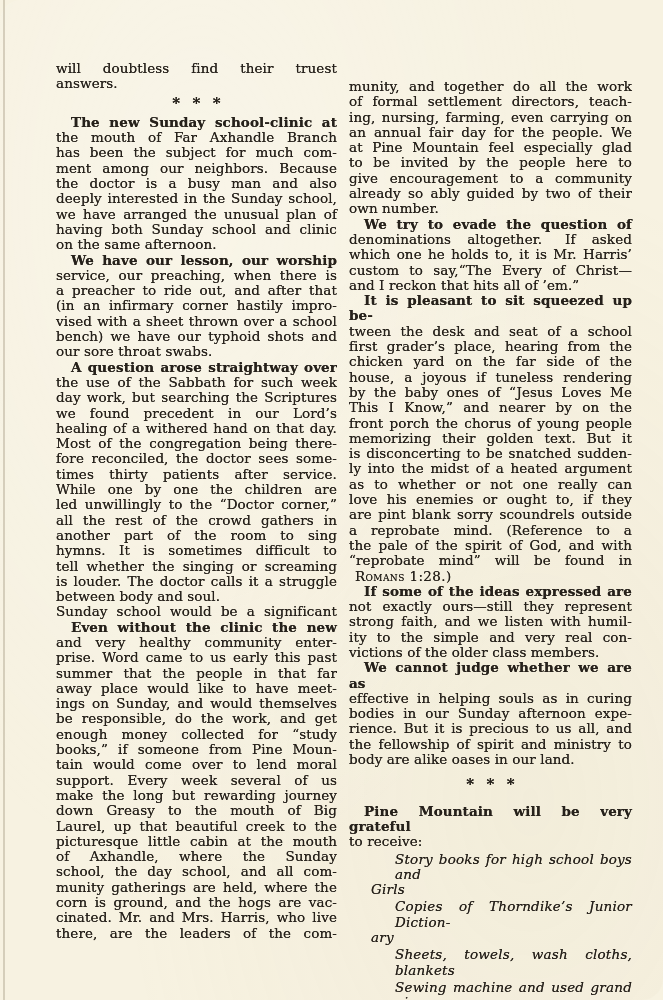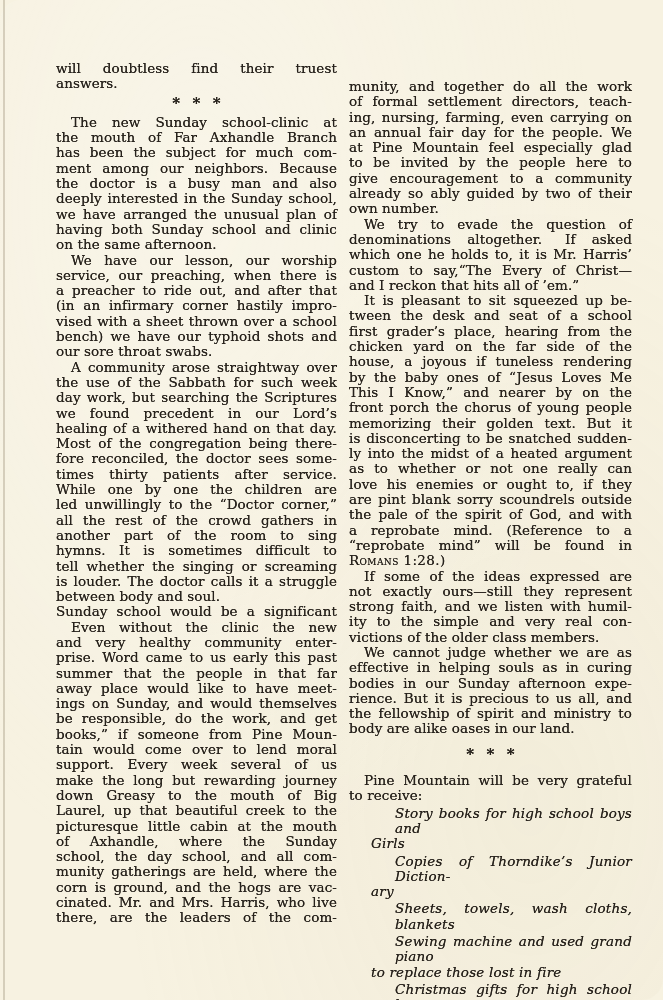--- a/index.html
+++ b/index.html
@@ -27,24 +27,24 @@
     font-size: 13.5px;
     line-height: 15.3px;
     text-shadow: 0 0 0.5px rgba(38,33,27,0.85);
     letter-spacing: 0.1px;
   }
   .col.left  { left: 56px;  width: 281px; top: 61px; }
   .col.right { left: 349px; width: 283px; top: 79px; }
   .ln { text-align: justify; }
   .ln.j { text-align-last: justify; }
   .ln.l { text-align-last: left; }
-  .ln.ind  { text-indent: 15px; }
+  .ln.ind  { text-indent: 15px; font-weight: bold; }
   .ln.cont { padding-left: 22px; }
   .ln.it   { font-style: italic; letter-spacing: 0.2px; }
-  .ln.sc   { font-variant: small-caps; letter-spacing: 0.4px; }
+  .ln.sc   { font-variant: small-caps; letter-spacing: 0.4px; margin-left: 6px; }
   .ln.item { margin-top: 2px; margin-left: 46px; }
   .ln.div {
     text-align: center; text-align-last: center;
     font-weight: bold; font-size: 15px;
     word-spacing: 7px;
     margin: 4px 0 4px;
   }
   .ln.div.big { margin: 10px 0 11px; }
 </style>
 </head>
@@ -65,21 +65,21 @@
       <div class="ln j">we have arranged the unusual plan of</div>
       <div class="ln j">having both Sunday school and clinic</div>
       <div class="ln l">on the same afternoon.</div>
       <div class="ln j ind">We have our lesson, our worship</div>
       <div class="ln j">service, our preaching, when there is</div>
       <div class="ln j">a preacher to ride out, and after that</div>
       <div class="ln j">(in an infirmary corner hastily impro-</div>
       <div class="ln j">vised with a sheet thrown over a school</div>
       <div class="ln j">bench) we have our typhoid shots and</div>
       <div class="ln l">our sore throat swabs.</div>
-      <div class="ln j ind">A community arose straightway over</div>
+      <div class="ln j ind">A question arose straightway over</div>
       <div class="ln j">the use of the Sabbath for such week</div>
       <div class="ln j">day work, but searching the Scriptures</div>
       <div class="ln j">we found precedent in our Lord’s</div>
       <div class="ln j">healing of a withered hand on that day.</div>
       <div class="ln j">Most of the congregation being there-</div>
       <div class="ln j">fore reconciled, the doctor sees some-</div>
       <div class="ln j">times thirty patients after service.</div>
       <div class="ln j">While one by one the children are</div>
       <div class="ln j">led unwillingly to the “Doctor corner,”</div>
       <div class="ln j">all the rest of the crowd gathers in</div>
@@ -89,20 +89,21 @@
       <div class="ln j">is louder. The doctor calls it a struggle</div>
       <div class="ln l">between body and soul.</div>
       <div class="ln j">Sunday school would be a significant</div>
       <div class="ln j ind">Even without the clinic the new</div>
       <div class="ln j">and very healthy community enter-</div>
       <div class="ln j">prise. Word came to us early this past</div>
       <div class="ln j">summer that the people in that far</div>
       <div class="ln j">away place would like to have meet-</div>
       <div class="ln j">ings on Sunday, and would themselves</div>
       <div class="ln j">be responsible, do the work, and get</div>
+      <div class="ln j">enough money collected for “study</div>
       <div class="ln j">books,” if someone from Pine Moun-</div>
       <div class="ln j">tain would come over to lend moral</div>
       <div class="ln j">support. Every week several of us</div>
       <div class="ln j">make the long but rewarding journey</div>
       <div class="ln j">down Greasy to the mouth of Big</div>
       <div class="ln j">Laurel, up that beautiful creek to the</div>
       <div class="ln j">picturesque little cabin at the mouth</div>
       <div class="ln j">of Axhandle, where the Sunday</div>
       <div class="ln j">school, the day school, and all com-</div>
       <div class="ln j">munity gatherings are held, where the</div>
@@ -132,22 +133,22 @@
       <div class="ln j">house, a joyous if tuneless rendering</div>
       <div class="ln j">by the baby ones of “Jesus Loves Me</div>
       <div class="ln j">This I Know,” and nearer by on the</div>
       <div class="ln j">front porch the chorus of young people</div>
       <div class="ln j">memorizing their golden text. But it</div>
       <div class="ln j">is disconcerting to be snatched sudden-</div>
       <div class="ln j">ly into the midst of a heated argument</div>
       <div class="ln j">as to whether or not one really can</div>
       <div class="ln j">love his enemies or ought to, if they</div>
       <div class="ln j">are pint blank sorry scoundrels outside</div>
+      <div class="ln j">a reprobate mind. (Reference to a</div>
       <div class="ln j">the pale of the spirit of God, and with</div>
-      <div class="ln j">a reprobate mind. (Reference to a</div>
       <div class="ln j">“reprobate mind” will be found in</div>
       <div class="ln l sc">Romans 1:28.)</div>
       <div class="ln j ind">If some of the ideas expressed are</div>
       <div class="ln j">not exactly ours—still they represent</div>
       <div class="ln j">strong faith, and we listen with humil-</div>
       <div class="ln j">ity to the simple and very real con-</div>
       <div class="ln l">victions of the older class members.</div>
       <div class="ln j ind">We cannot judge whether we are as</div>
       <div class="ln j">effective in helping souls as in curing</div>
       <div class="ln j">bodies in our Sunday afternoon expe-</div>

